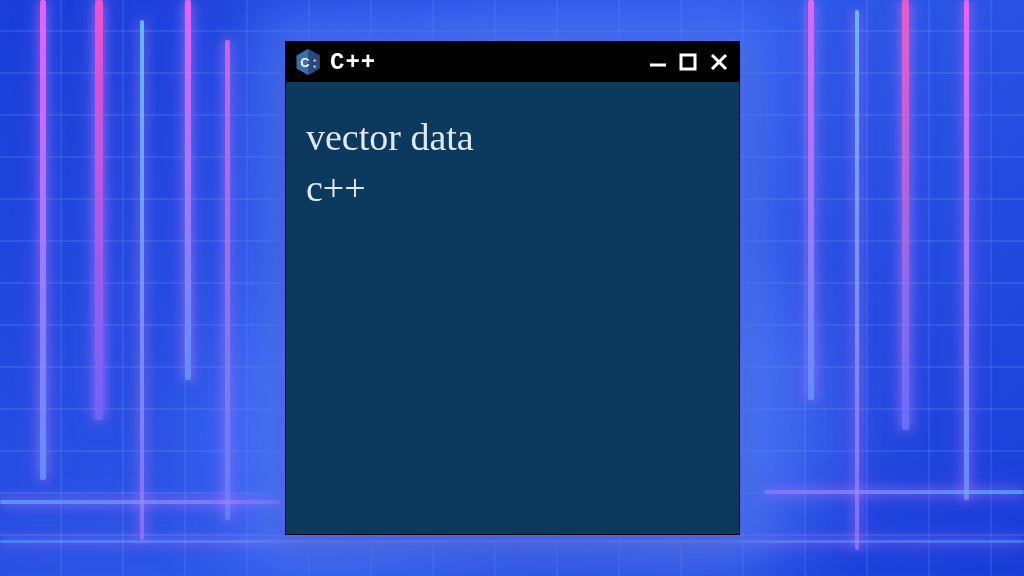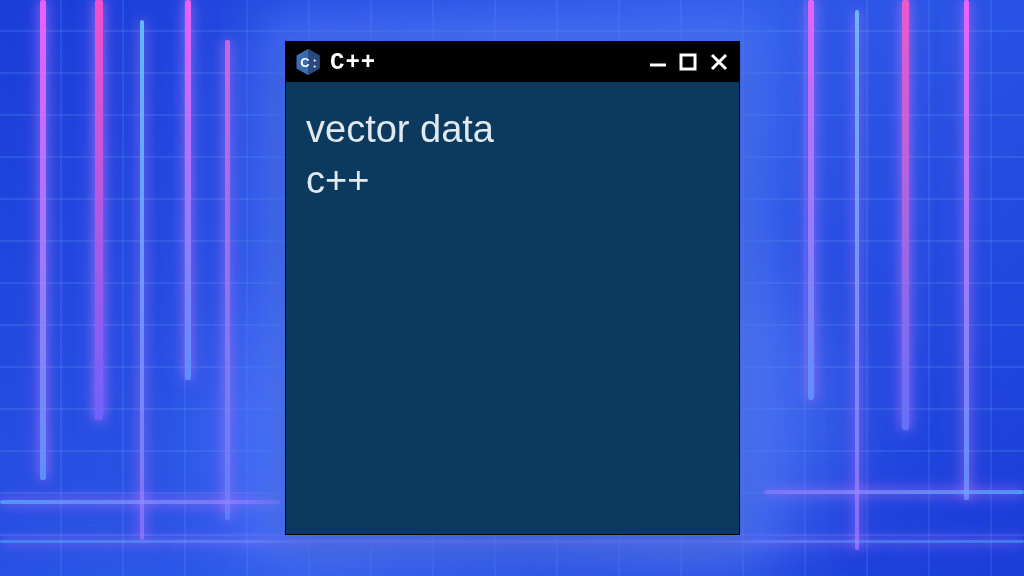--- a/index.html
+++ b/index.html
@@ -107,24 +107,24 @@
       display: flex;
       align-items: center;
       justify-content: center;
     }
     
     .win-btn svg {
       display: block;
     }
     
     .window-body {
-      padding: 22px 20px;
+      padding: 30px 20px;
       color: #e0e8f0;
       font-size: 38px;
-      font-family: Liberation Sans, sans-serif;
+      font-family: Liberation Serif, serif;
       line-height: 1.35;
       letter-spacing: 0px;
     }
   </style>
 </head>
 <body>
 
 <div class="bg-layer">
 
   <div class="glow-blur" style="left:200px; top:300px; width:260px; height:260px; background:rgba(80,120,255,0.45);"></div>

